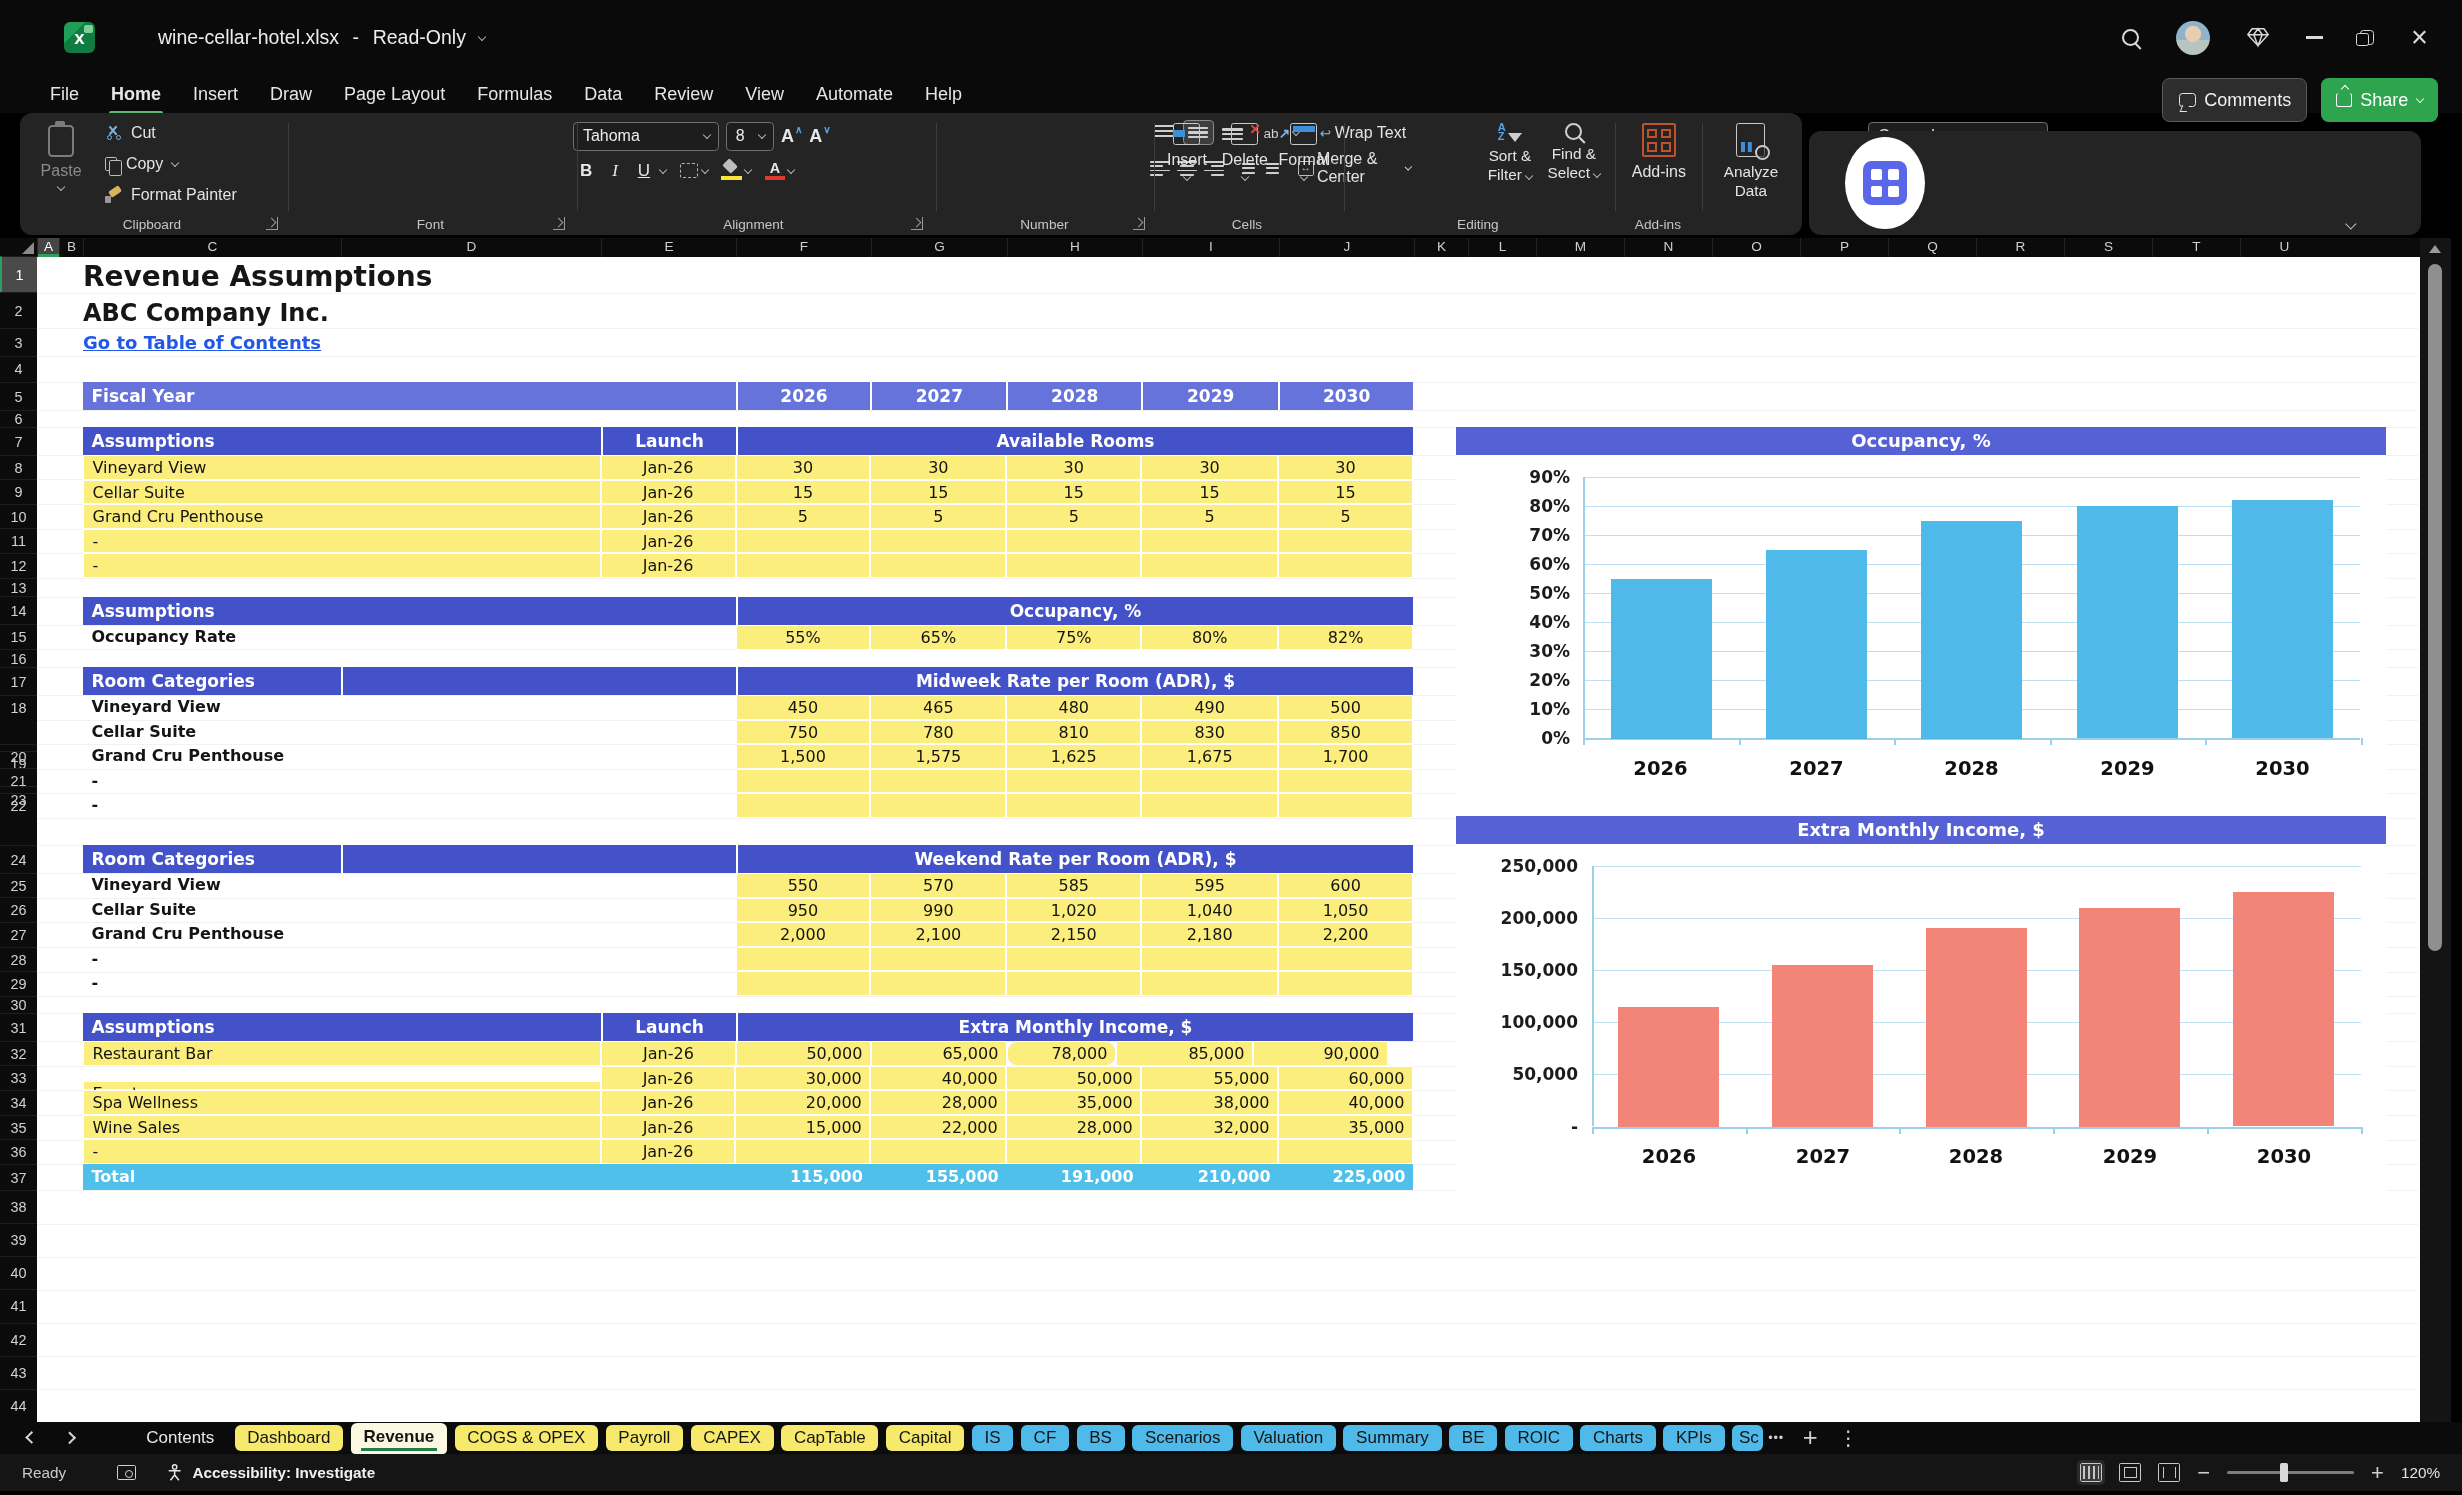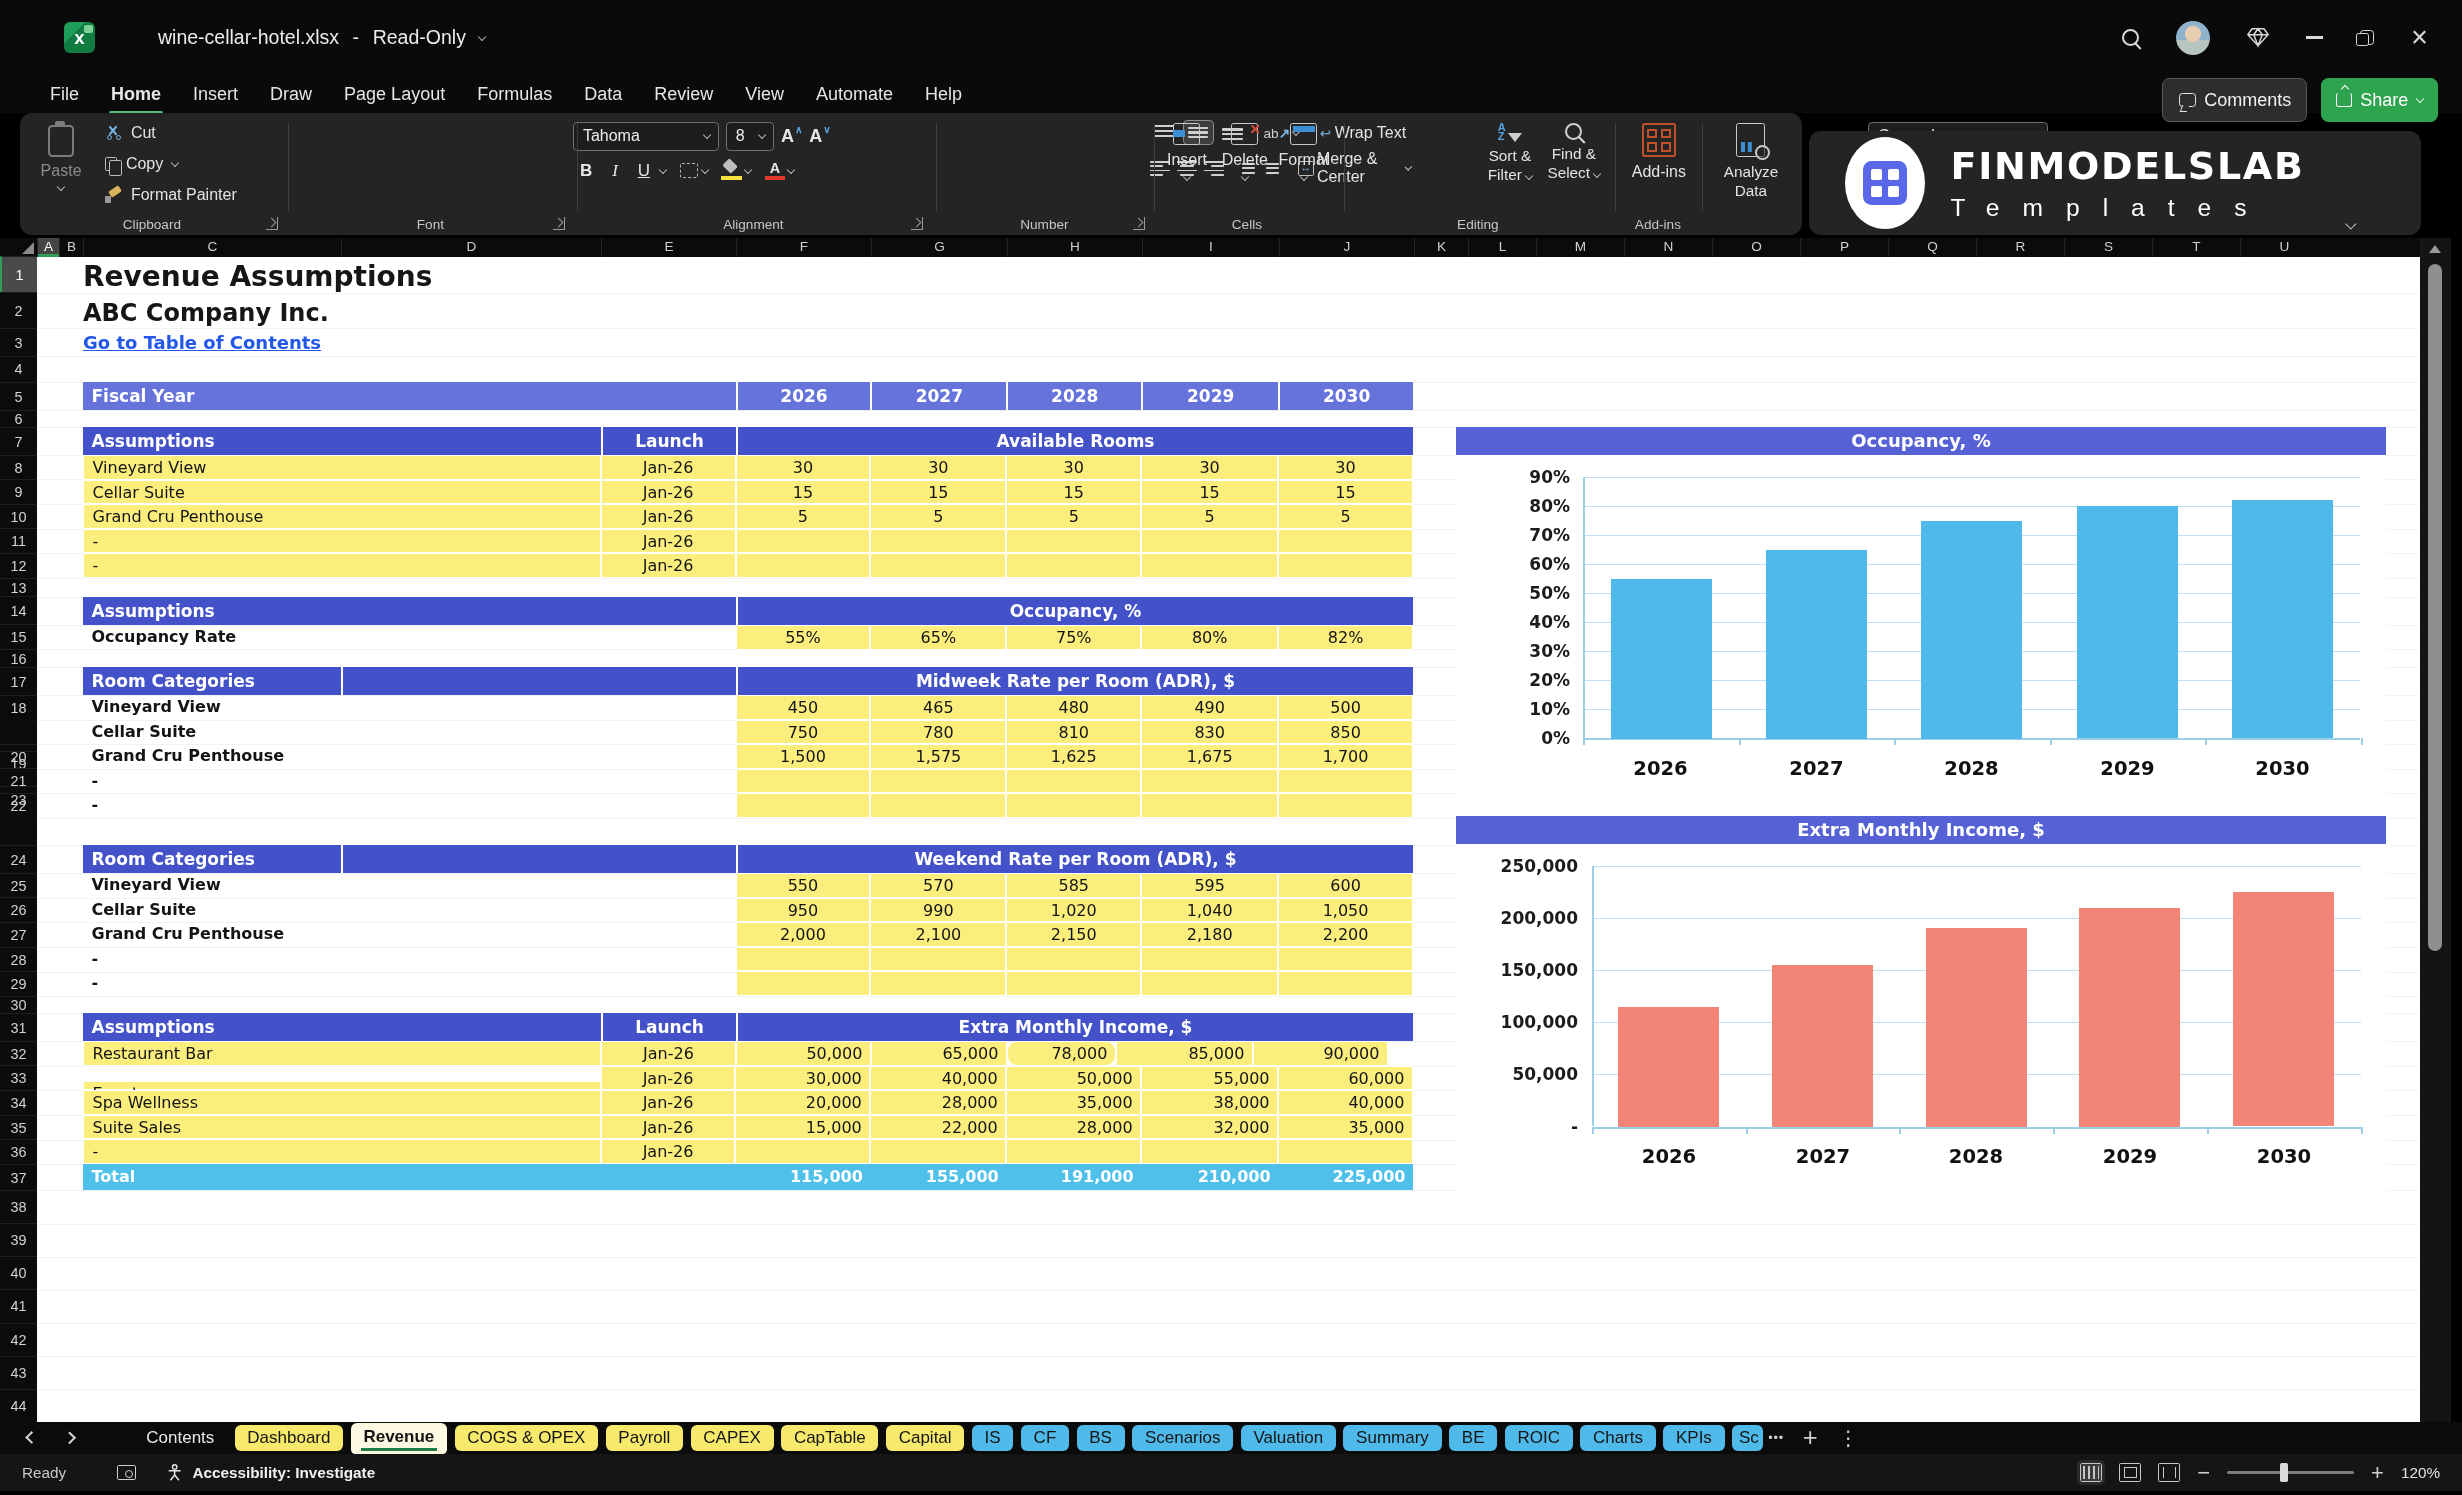--- a/index.html
+++ b/index.html
@@ -529,24 +529,20 @@
   </div>
 
   <div class="logo-panel">
     <div class="logo-oval">
       <div class="logo-sq">
           <i></i>
           <i></i>
           <i></i>
           <i></i>
         </div>
-    </div>
-    <div>
-      <div class="brand-name">FINMODELSLAB</div>
-      <div class="brand-tag">Templates</div>
     </div>
     <span class="caret collapse"></span>
   </div>
 </div>
 
 <div class="canvas"></div>
 <div id="gridlines">
     <div class="glh" style="top: 293px;"></div>
     <div class="glh" style="top: 328px;"></div>
     <div class="glh" style="top: 356px;"></div>
@@ -875,21 +871,21 @@
         <div class="trow">
           <div class="cell y a-l" style="width: 518px;">Spa Wellness</div>
           <div class="cell y a-c" style="width: 135px;">Jan-26</div>
           <div class="cell y a-r" style="width: 135px;">20,000</div>
           <div class="cell y a-r" style="width: 136px;">28,000</div>
           <div class="cell y a-r" style="width: 135px;">35,000</div>
           <div class="cell y a-r" style="width: 137px;">38,000</div>
           <div class="cell y a-r" style="width: 135px;">40,000</div>
         </div>
         <div class="trow">
-          <div class="cell y a-l" style="width: 518px;">Suite Sales</div>
+          <div class="cell y a-l" style="width: 518px;">Wine Sales</div>
           <div class="cell y a-c" style="width: 135px;">Jan-26</div>
           <div class="cell y a-r" style="width: 135px;">15,000</div>
           <div class="cell y a-r" style="width: 136px;">22,000</div>
           <div class="cell y a-r" style="width: 135px;">28,000</div>
           <div class="cell y a-r" style="width: 137px;">32,000</div>
           <div class="cell y a-r" style="width: 135px;">35,000</div>
         </div>
         <div class="trow">
           <div class="cell y a-l" style="width: 518px;">-</div>
           <div class="cell y a-c" style="width: 135px;">Jan-26</div>

